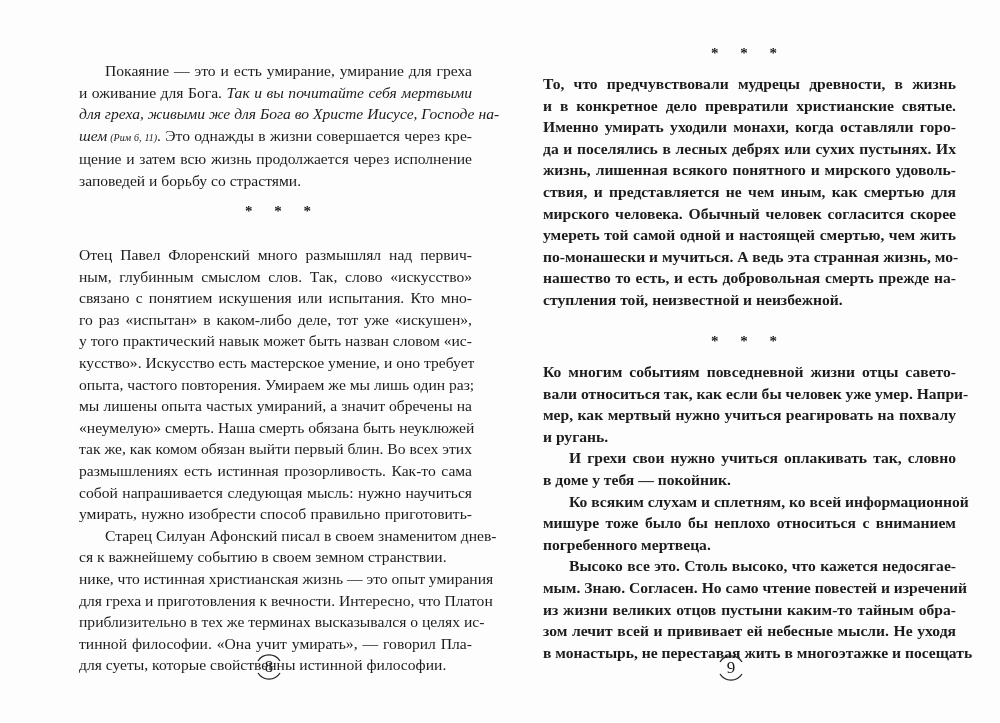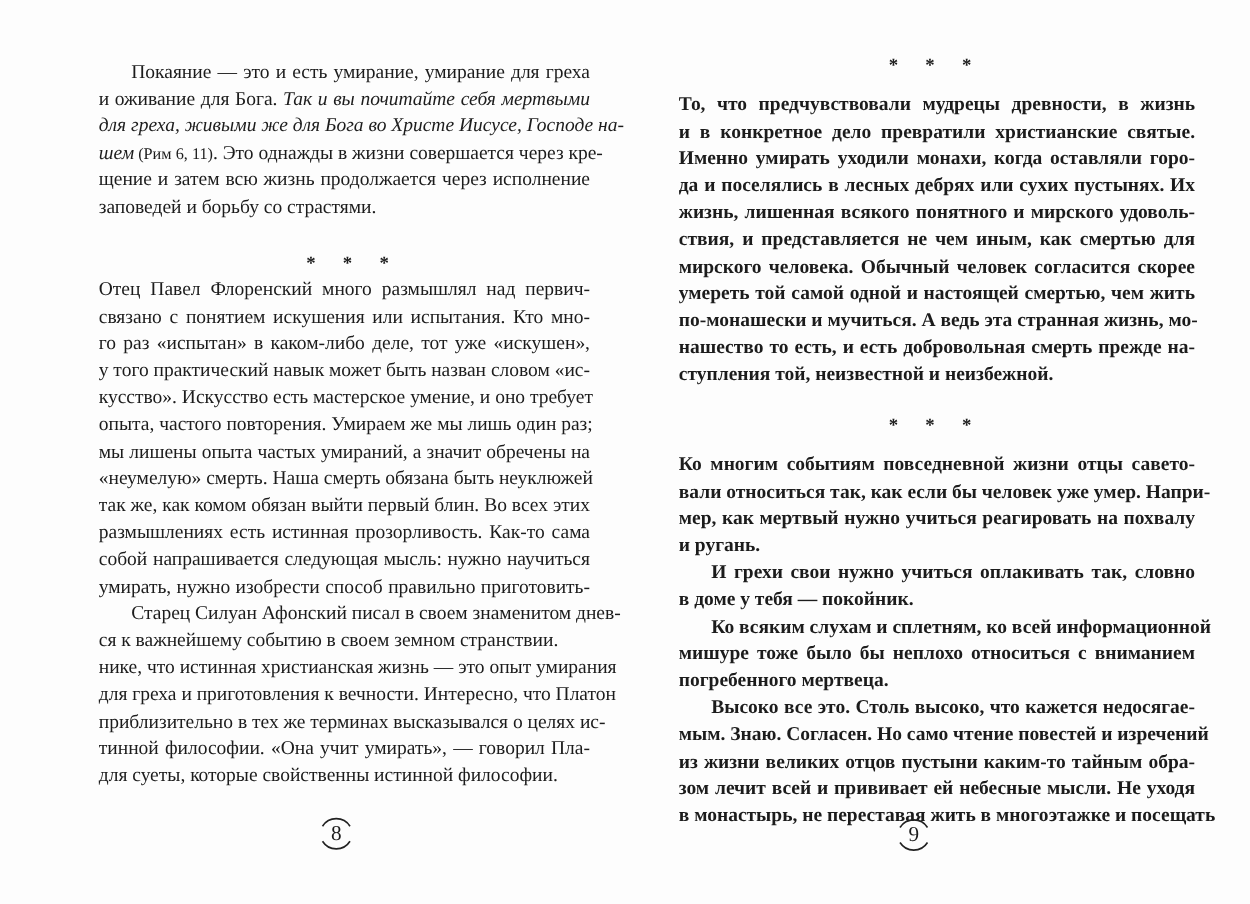--- a/index.html
+++ b/index.html
@@ -4,49 +4,50 @@
 <style>
   html, body { margin: 0; padding: 0; }
   body {
     width: 1000px; height: 723px; background: #fdfdfd; position: relative; overflow: hidden;
     font-family: "Liberation Serif", "DejaVu Serif", serif; color: #1c1c1c;
   }
   .page { position: absolute; top: 0; height: 723px; }
   .page-left { left: 0; width: 500px; }
   .page-right { left: 500px; width: 500px; }
   .textblock { position: absolute; font-size: 15.6px; line-height: 21.6px; }
-  .page-left .textblock { left: 79px; width: 393px; }
+  .page-left .textblock { left: 79px; width: 393px; margin-top: 13px; }
   .page-right .textblock { left: 43px; width: 413px; font-weight: bold; }
   .line { display: block; white-space: nowrap; text-align: justify; text-align-last: justify; }
   .line.last { text-align-last: left; }
   .indent { padding-left: 26px; }
   .it { font-style: italic; }
-  .ref { font-size: 13px; }
+  .ref { font-size: 10px; font-style: italic; }
   .stars { position: absolute; font-size: 15px; letter-spacing: 9px; font-weight: bold; }
   .pagenum { position: absolute; width: 30px; height: 30px; }
   .pagenum svg { position: absolute; left: 0; top: 0; }
   .pagenum span { position: absolute; left: 0; top: 5px; width: 30px; text-align: center; font-size: 17px; }
 </style>
 </head>
 <body>
 
 <div class="page page-left">
   <div class="textblock" style="top:47px">
     <span class="line indent">Покаяние — это и есть умирание, умирание для греха</span>
     <span class="line"><span>и оживание для Бога. </span><span class="it">Так и вы почитайте себя мертвыми</span></span>
     <span class="line it">для греха, живыми же для Бога во Христе Иисусе, Господе на-</span>
     <span class="line"><span class="it">шем</span><span class="ref"> (Рим 6, 11)</span><span>. Это однажды в жизни совершается через кре-</span></span>
     <span class="line">щение и затем всю жизнь продолжается через исполнение</span>
     <span class="line last">заповедей и борьбу со страстями.</span>
   </div>
 
   <div class="stars" style="left:245px; top:203px">* * *</div>
 
-  <div class="textblock" style="top:221px">
+  <div class="textblock" style="top:231px">
     <span class="line">Отец Павел Флоренский много размышлял над первич-</span>
+    <span class="line">ным, глубинным смыслом слов. Так, слово «искусство»</span>
     <span class="line">связано с понятием искушения или испытания. Кто мно-</span>
     <span class="line">го раз «испытан» в каком-либо деле, тот уже «искушен»,</span>
     <span class="line">у того практический навык может быть назван словом «ис-</span>
     <span class="line">кусство». Искусство есть мастерское умение, и оно требует</span>
     <span class="line">опыта, частого повторения. Умираем же мы лишь один раз;</span>
     <span class="line">мы лишены опыта частых умираний, а значит обречены на</span>
     <span class="line">«неумелую» смерть. Наша смерть обязана быть неуклюжей</span>
     <span class="line">так же, как комом обязан выйти первый блин. Во всех этих</span>
     <span class="line">размышлениях есть истинная прозорливость. Как-то сама</span>
     <span class="line">собой напрашивается следующая мысль: нужно научиться</span>

